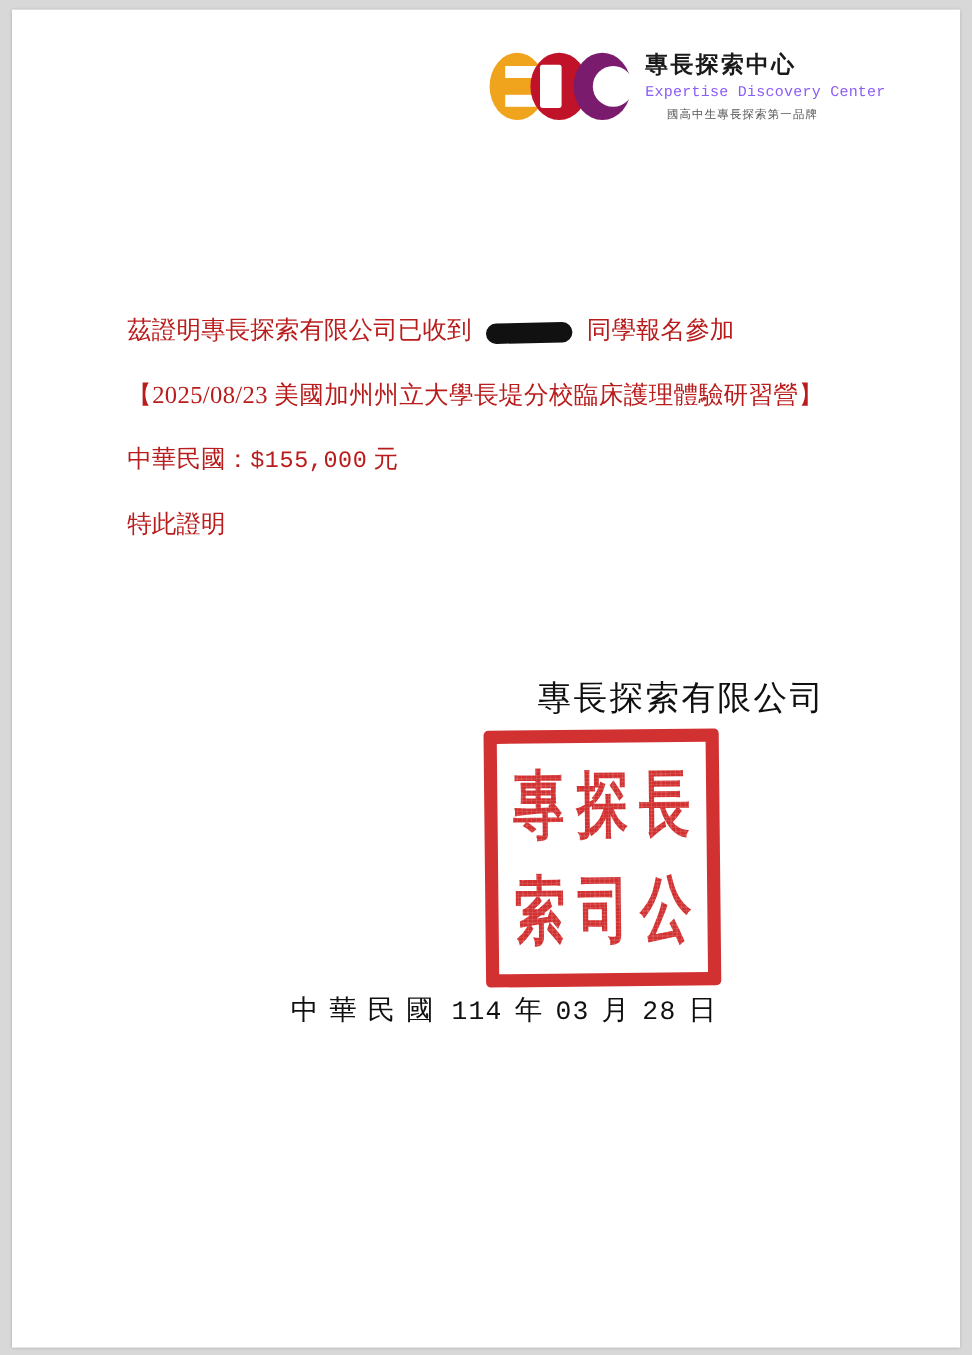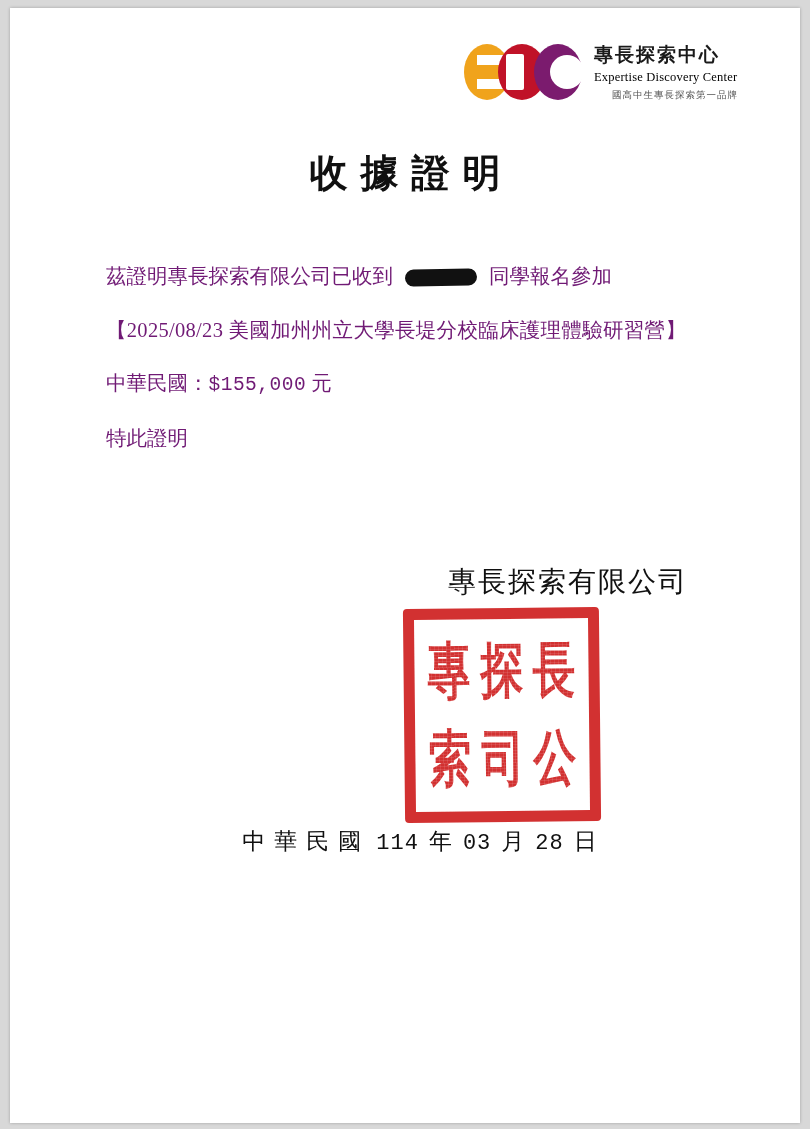--- a/index.html
+++ b/index.html
@@ -108,23 +108,23 @@
   }
   .logo-cn {
     font-family: "Liberation Serif", serif;
     font-size: 19px;
     letter-spacing: 2px;
     color: #1a1a1a;
     font-weight: 700;
     line-height: 1.2;
   }
   .logo-en {
-    font-family: Liberation Serif, serif;
+    font-family: Liberation Mono, monospace;
     font-size: 12.5px;
-    color: #000000;
+    color: #8b5cf6;
     letter-spacing: 0.2px;
     line-height: 1.4;
     margin-top: 2px;
   }
   .logo-tag {
     font-family: "Liberation Sans", sans-serif;
     font-size: 9.5px;
     color: #555;
     letter-spacing: 1px;
     margin-top: 3px;
@@ -147,21 +147,21 @@
 
   
   .body-wrap {
     position: absolute;
     top: 255px;
     left: 96px;
     right: 70px;
   }
   .line {
     font-size: 20.5px;
-    color: #701a75;
+    color: #b91c1c;
     line-height: 1.35;
     white-space: nowrap;
   }
   .line-1 {
     display: flex;
     align-items: center;
     margin-bottom: 26px;
   }
   .redacted {
     display: inline-block;
@@ -272,21 +272,20 @@
       <span class="logo-d"></span>
       <span class="logo-c"></span>
     </div>
     <div class="logo-text">
       <div class="logo-cn">專長探索中心</div>
       <div class="logo-en">Expertise Discovery Center</div>
       <div class="logo-tag">國高中生專長探索第一品牌</div>
     </div>
   </div>
 
-  <div class="doc-title">收據證明</div>
 
   <div class="body-wrap">
 
     <div class="line line-1">
       <span>茲證明專長探索有限公司已收到</span>
       <span class="redacted"></span>
       <span>同學報名參加</span>
     </div>
 
     <div class="line line-2">【2025/08/23 美國加州州立大學長堤分校臨床護理體驗研習營】</div>

